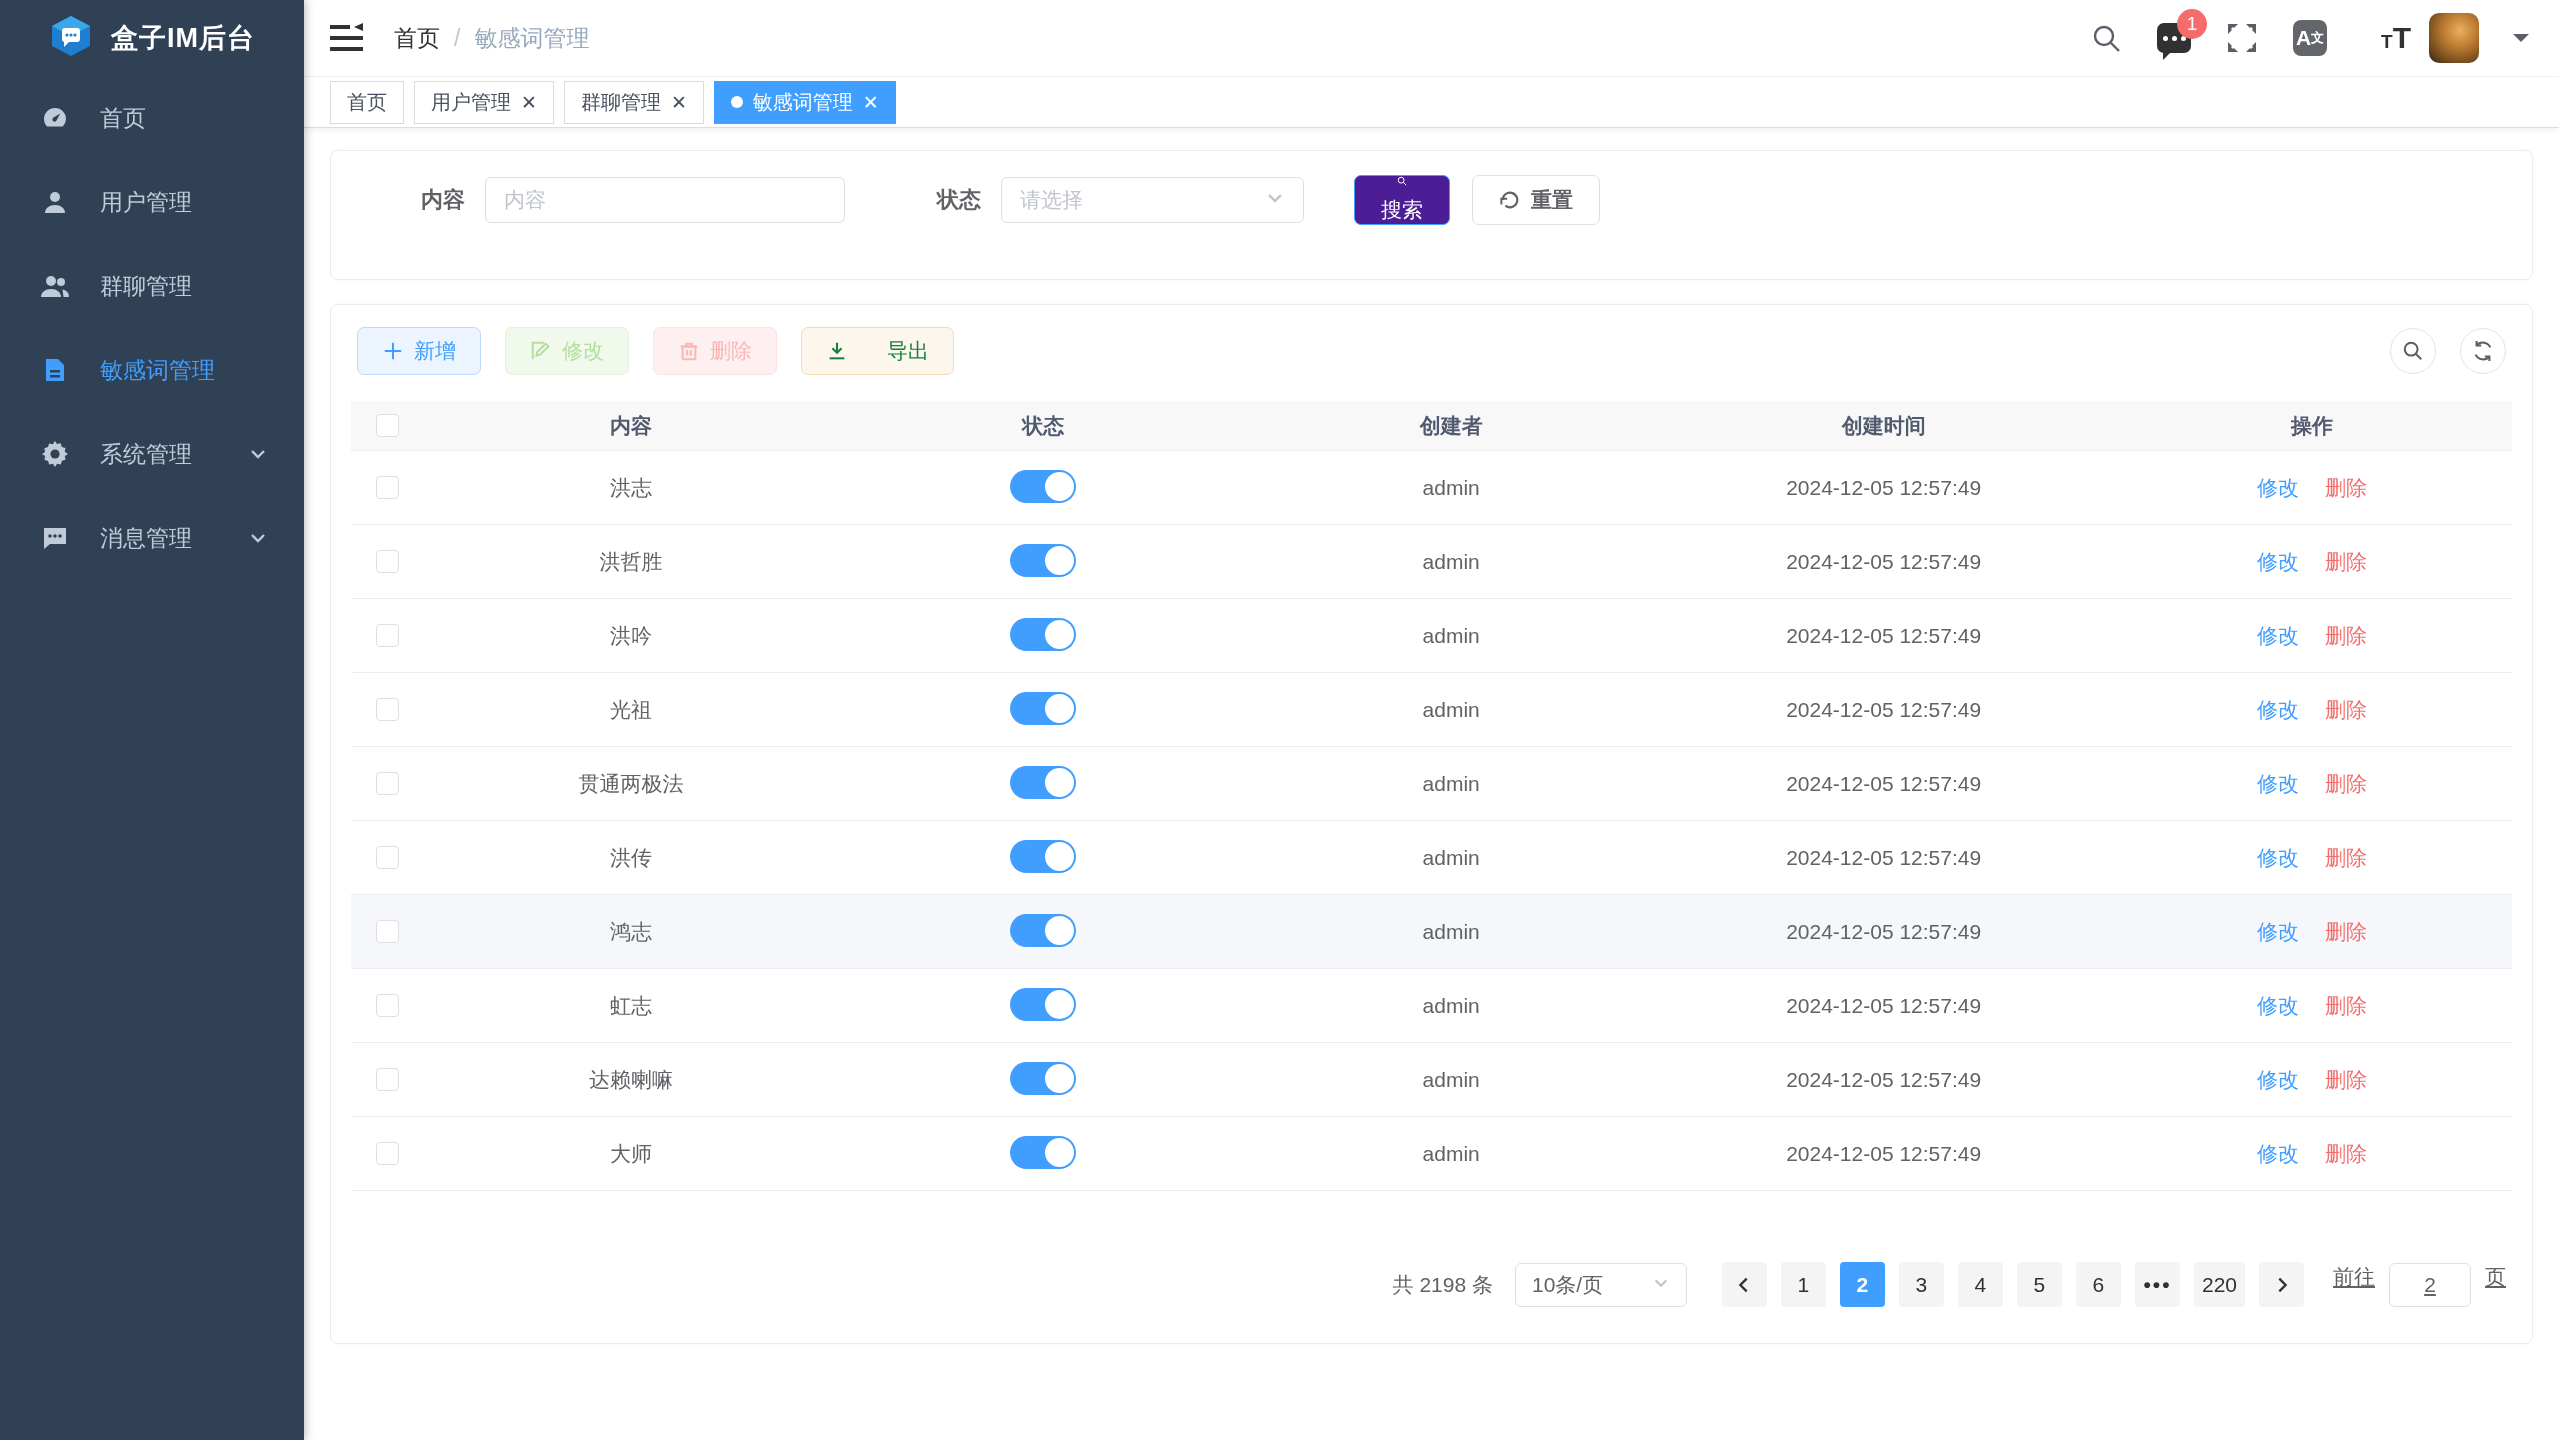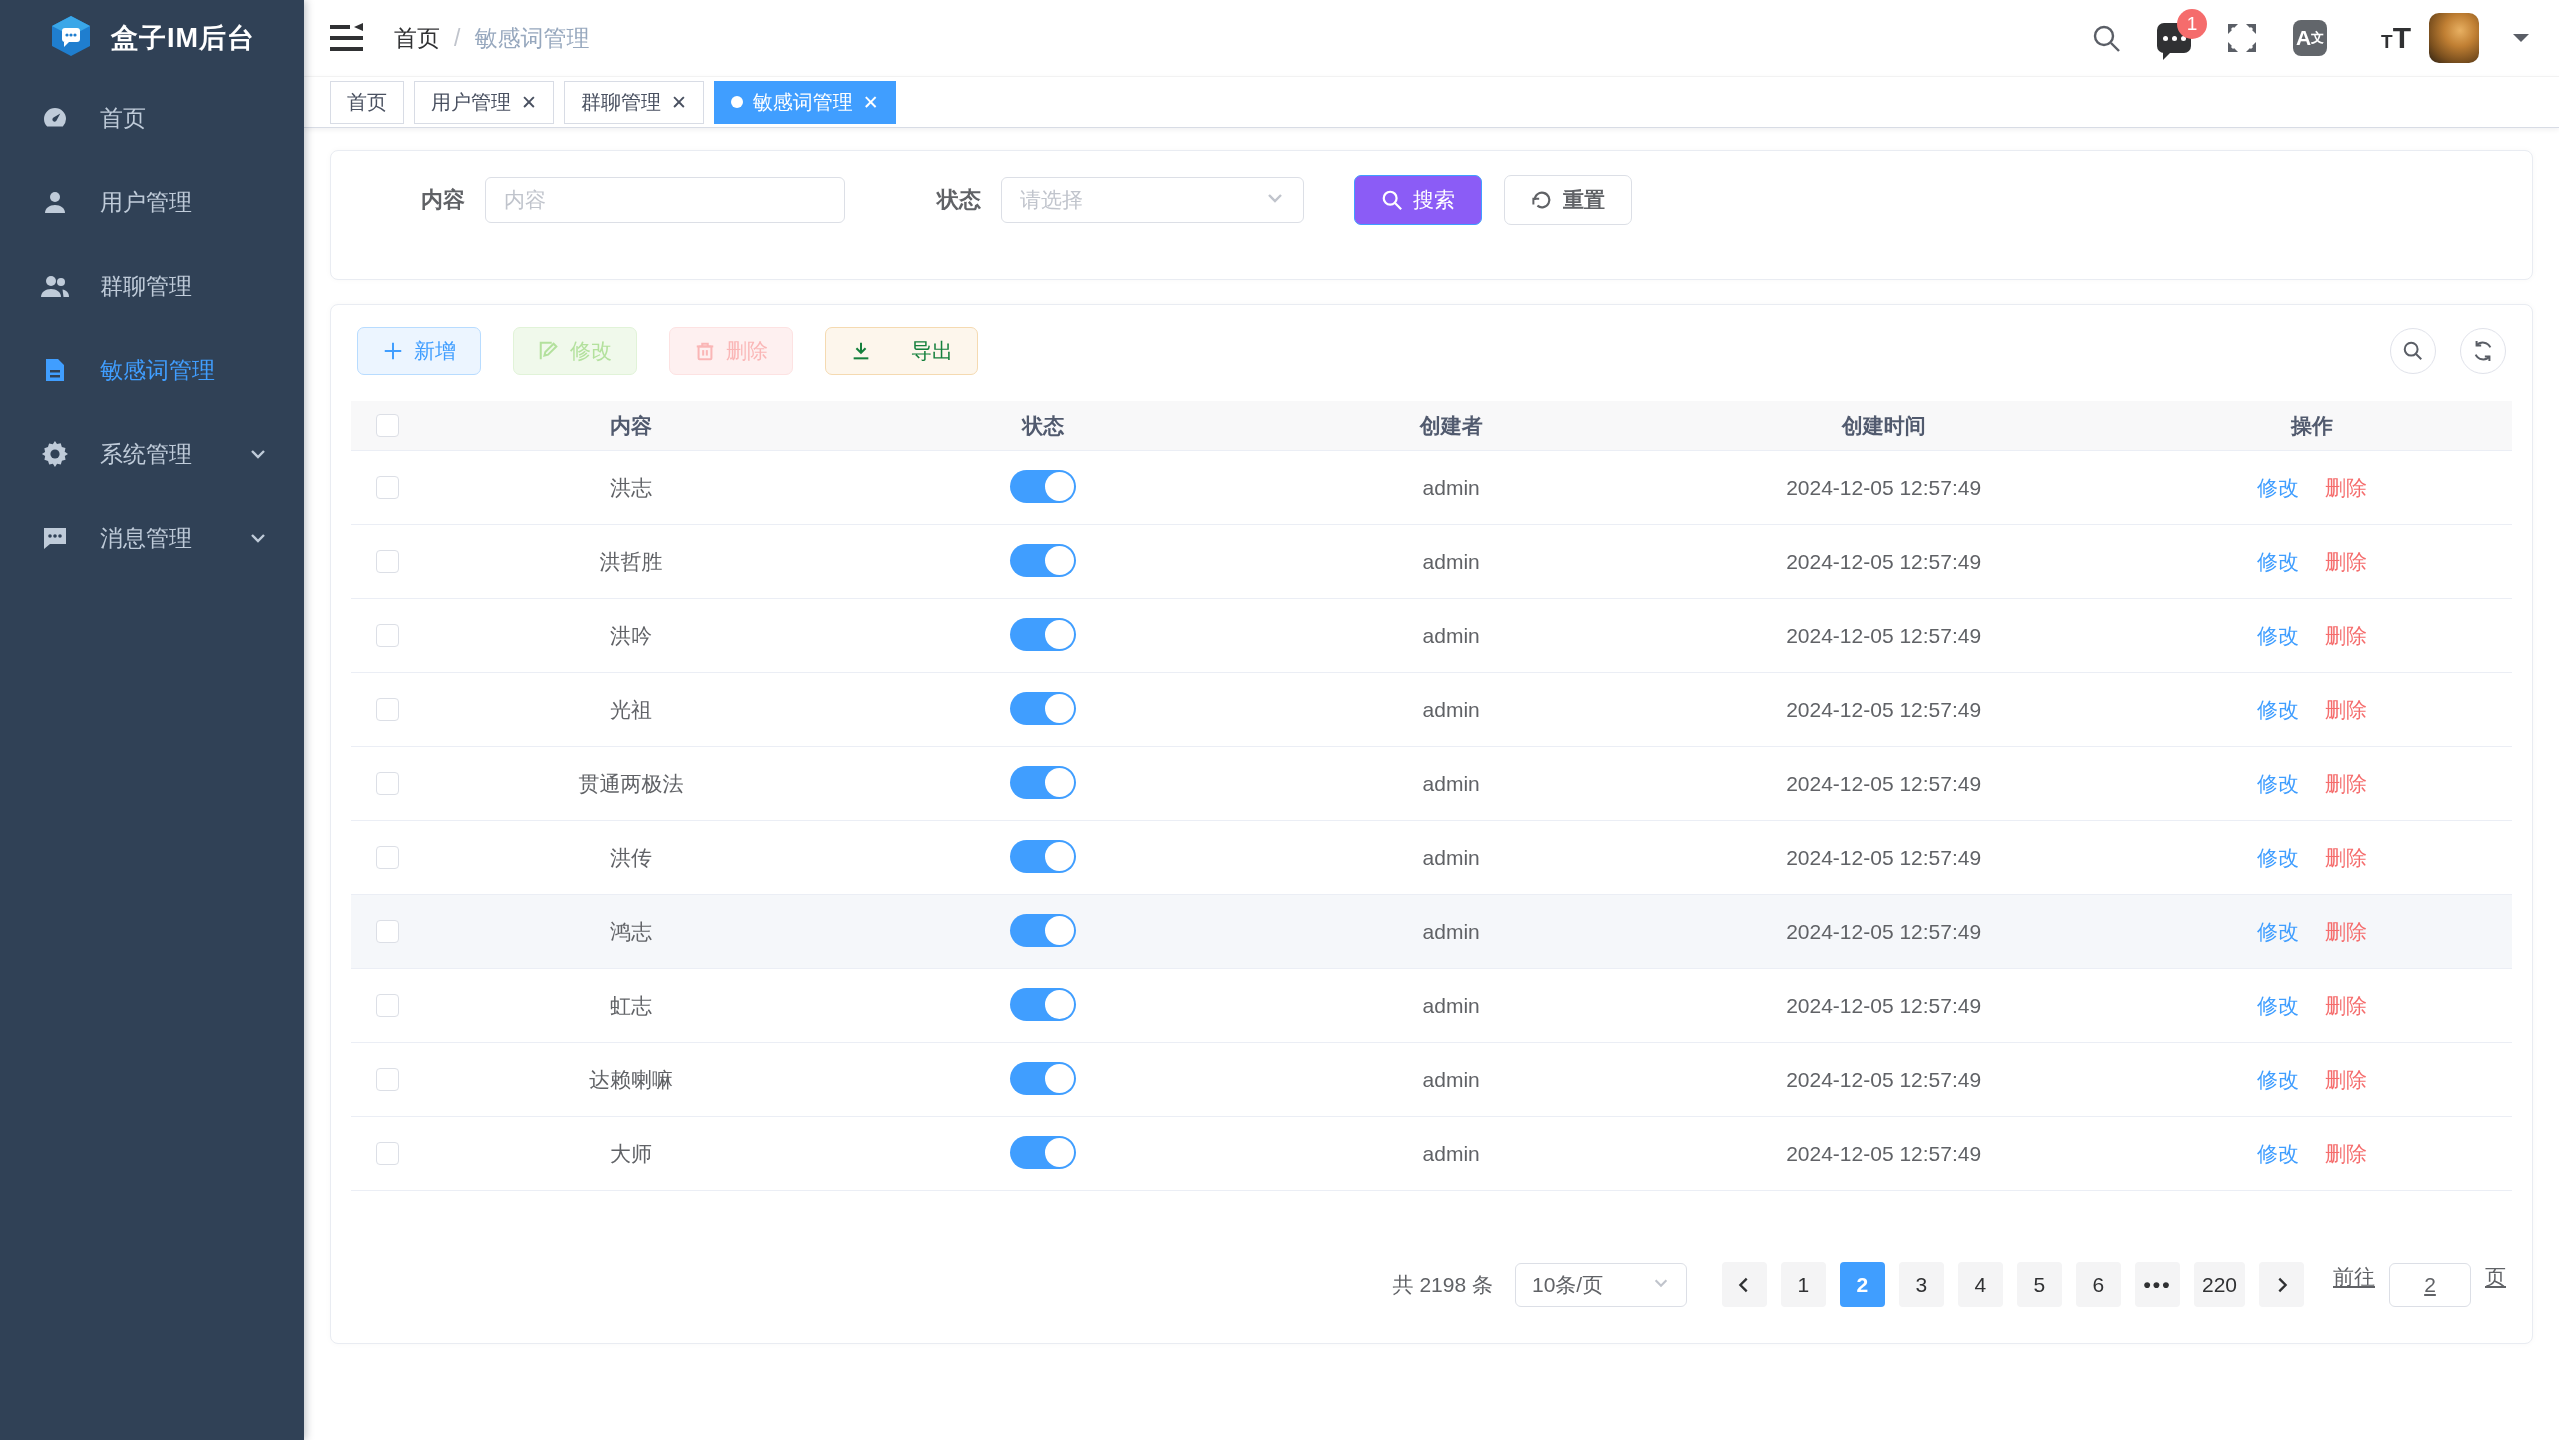--- a/index.html
+++ b/index.html
@@ -63,28 +63,28 @@
   .search-card { height:130px; padding:24px 26px; margin-bottom:24px; }
   .filter-row { display:flex; align-items:center; }
   .f-label { font-size:22px; font-weight:bold; color:#606266; margin-right:20px; }
   .f-input { width:360px; height:46px; border:1px solid #dcdfe6; border-radius:6px; padding:0 18px; font-size:21px; color:#606266; outline:none; font-family:inherit; }
   .f-input::placeholder { color:#c0c4cc; }
   .f-select { width:303px; height:46px; border:1px solid #dcdfe6; border-radius:6px; padding:0 18px; display:flex; align-items:center; justify-content:space-between; cursor:pointer; margin-right:50px; }
   .f-select .sel-placeholder { color:#c0c4cc; font-size:21px; }
   .sel-chevron svg { stroke:#c0c4cc; stroke-width:2.4; fill:none; }
   .gap-group { margin-left:92px; display:flex; align-items:center; }
   .btn { height:50px; border-radius:7px; font-size:21px; display:inline-flex; align-items:center; justify-content:center; gap:10px; cursor:pointer; border:1px solid transparent; padding:0 26px; font-family:inherit; }
-  .btn-primary { background:#8b5cf6; border-color:#409eff; color:#fff; }
+  .btn-primary { background:#4c1d95; border-color:#409eff; color:#fff;flex-direction:column; }
   .btn-default { background:#fff; border-color:#dcdfe6; color:#606266; margin-left:22px;font-weight:bold; }
   .btn svg { stroke:currentColor; fill:none; stroke-width:2.4; }
 
   
   .table-card { padding:22px 20px 0 20px; position:relative; min-height:1040px; }
   .toolbar { display:flex; align-items:center; margin:0 6px 26px 6px; }
-  .tbtn { height:48px; padding:0 24px; border-radius:7px; font-size:21px; display:inline-flex; align-items:center; gap:10px; margin-right:32px; cursor:pointer; border:1px solid transparent; }
+  .tbtn { height:48px; padding:0 24px; border-radius:7px; font-size:21px; display:inline-flex; align-items:center; gap:10px; margin-right:24px; cursor:pointer; border:1px solid transparent; }
   .tbtn svg { stroke:currentColor; fill:none; stroke-width:2.2; }
   .tbtn-add { background:#ecf5ff; border-color:#b8dcff; color:#409eff; }
   .tbtn-edit { background:#f0f9eb; border-color:#e1f3d8; color:#b3e19d; cursor:not-allowed; }
   .tbtn-del { background:#fef0f0; border-color:#fde2e2; color:#fab6b6; cursor:not-allowed; }
   .tbtn-export { background:#fdf6ec; border-color:#f5dab1; color:#15803d;gap:39px; }
   .toolbar-right { margin-left:auto; display:flex; gap:24px; }
   .circle-btn { width:46px; height:46px; border-radius:50%; border:1px solid #e0e2ea; background:#fff; display:flex; align-items:center; justify-content:center; cursor:pointer; }
   .circle-btn svg { stroke:#5a5e66; fill:none; stroke-width:2.2; }
 
   

